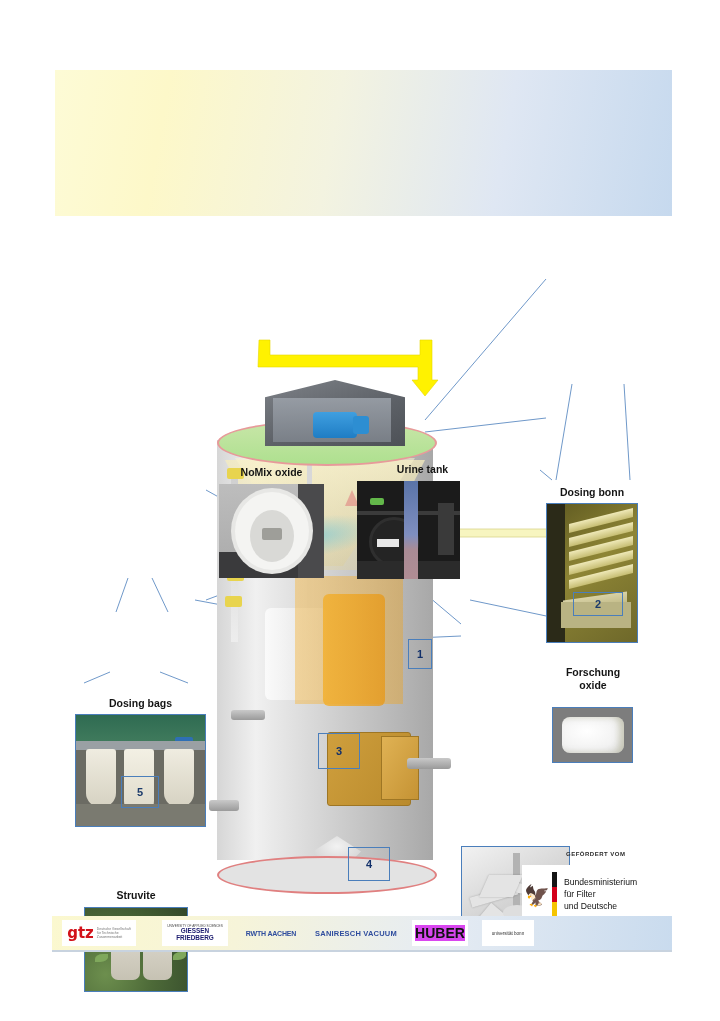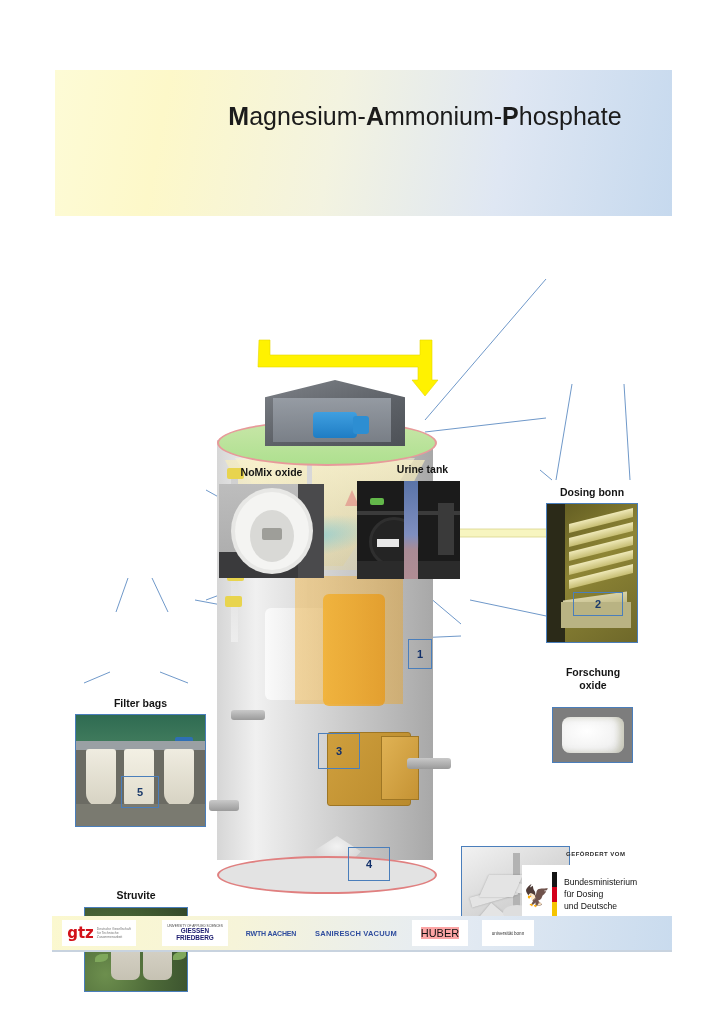--- a/index.html
+++ b/index.html
@@ -208,23 +208,20 @@
   #footer-rule{position:absolute;left:52px;top:950px;width:620px;height:2px;background:#c8d3df;}
 </style>
 </head>
 <body>
 
 <div id="page">
 
   <div id="header">
 
     <div id="title">
-      <div>
-        <span class="cap">M</span><span>agnesium-</span><span class="cap">A</span><span>mmonium-</span><span class="cap">P</span><span>hosphate</span>
-      </div>
     </div>
   </div>
 
   <div id="diagram">
 
     <svg id="leads" style="top:-225px" viewBox="0 0 720 1021">
       <g stroke="#4a7ebb" stroke-width="0.8" fill="none">
 
         <line x1="546" y1="279" x2="425" y2="420"></line>
         <line x1="546" y1="418" x2="425" y2="432"></line>
@@ -338,21 +335,21 @@
       <div class="du-base"></div>
       <div id="du-num">2</div>
     </div>
 
     <div class="cap-label" style="left:548px;top:441px;width:90px;">Forschung
 oxide</div>
     <div class="photo" id="ph-mgo">
       <div class="mgo-bag"></div>
     </div>
 
-    <div class="cap-label" style="left:75px;top:472px;width:131px;">Filter bags</div>
+    <div class="cap-label" style="left:75px;top:472px;width:131px;">Dosing bags</div>
     <div class="photo" id="ph-filter">
       <div class="fb-top"></div>
         <div class="fb-blue"></div>
         <div class="fb-rail"></div>
       <div class="fb-bag" style="left:10px;"></div>
       <div class="fb-bag" style="left:48px;height:66px;background:linear-gradient(#f3f0e4,#ddd9c9);"></div>
       <div class="fb-bag" style="left:88px;"></div>
       <div class="fb-floor"></div>
       <div id="fb-num">5</div>
     </div>
@@ -383,21 +380,21 @@
 tank
 (with stirrer)</div>
   </div>
 
   <div id="funded-label">GEFÖRDERT VOM</div>
   <div id="bmbf">
     <div id="bmbf-eagle">🦅</div>
     <div id="bmbf-flag"></div>
     <div id="bmbf-text">
       <div>Bundesministerium</div>
-      <div>für Dosing</div>
+      <div>für Filter</div>
       <div>und Deutsche</div>
     </div>
   </div>
 
   <div id="footer-bar">
     <div class="flogo" id="fl-gtz">
       <span class="gtz">gtz</span>
       <span style="font-size:3.4px;color:#777;margin-left:3px;width:34px;line-height:1.2">Deutsche Gesellschaft für Technische Zusammenarbeit</span>
     </div>
     <div class="flogo" id="fl-giessen">
@@ -405,21 +402,21 @@
       <b style="font-size:6.4px;color:#1a1a6e">GIESSEN</b>
       <b style="font-size:6.4px;color:#1a1a6e">FRIEDBERG</b>
     </div>
     <div class="flogo" id="fl-rwth">
       <span style="font-size:7px;font-weight:bold;color:#2f4d9e;letter-spacing:-.2px">RWTH AACHEN</span>
     </div>
     <div class="flogo" id="fl-pfeiffer">
       <span style="font-size:7.5px;font-weight:bold;color:#2f4d9e;letter-spacing:.2px">SANIRESCH VACUUM</span>
     </div>
     <div class="flogo" id="fl-huber">
-      <span style="font-size:11px;font-weight:normal;color:#111;background:#fca5a5;">HUBER</span>
+      <span style="font-size:14px;font-weight:bold;color:#111;background:#d946ef;">HUBER</span>
     </div>
     <div class="flogo" id="fl-bonn">
       <span style="font-size:4.6px;color:#333">universität bonn</span>
     </div>
   </div>
   <div id="footer-rule"></div>
 
 </div>
 
 </body></html>

